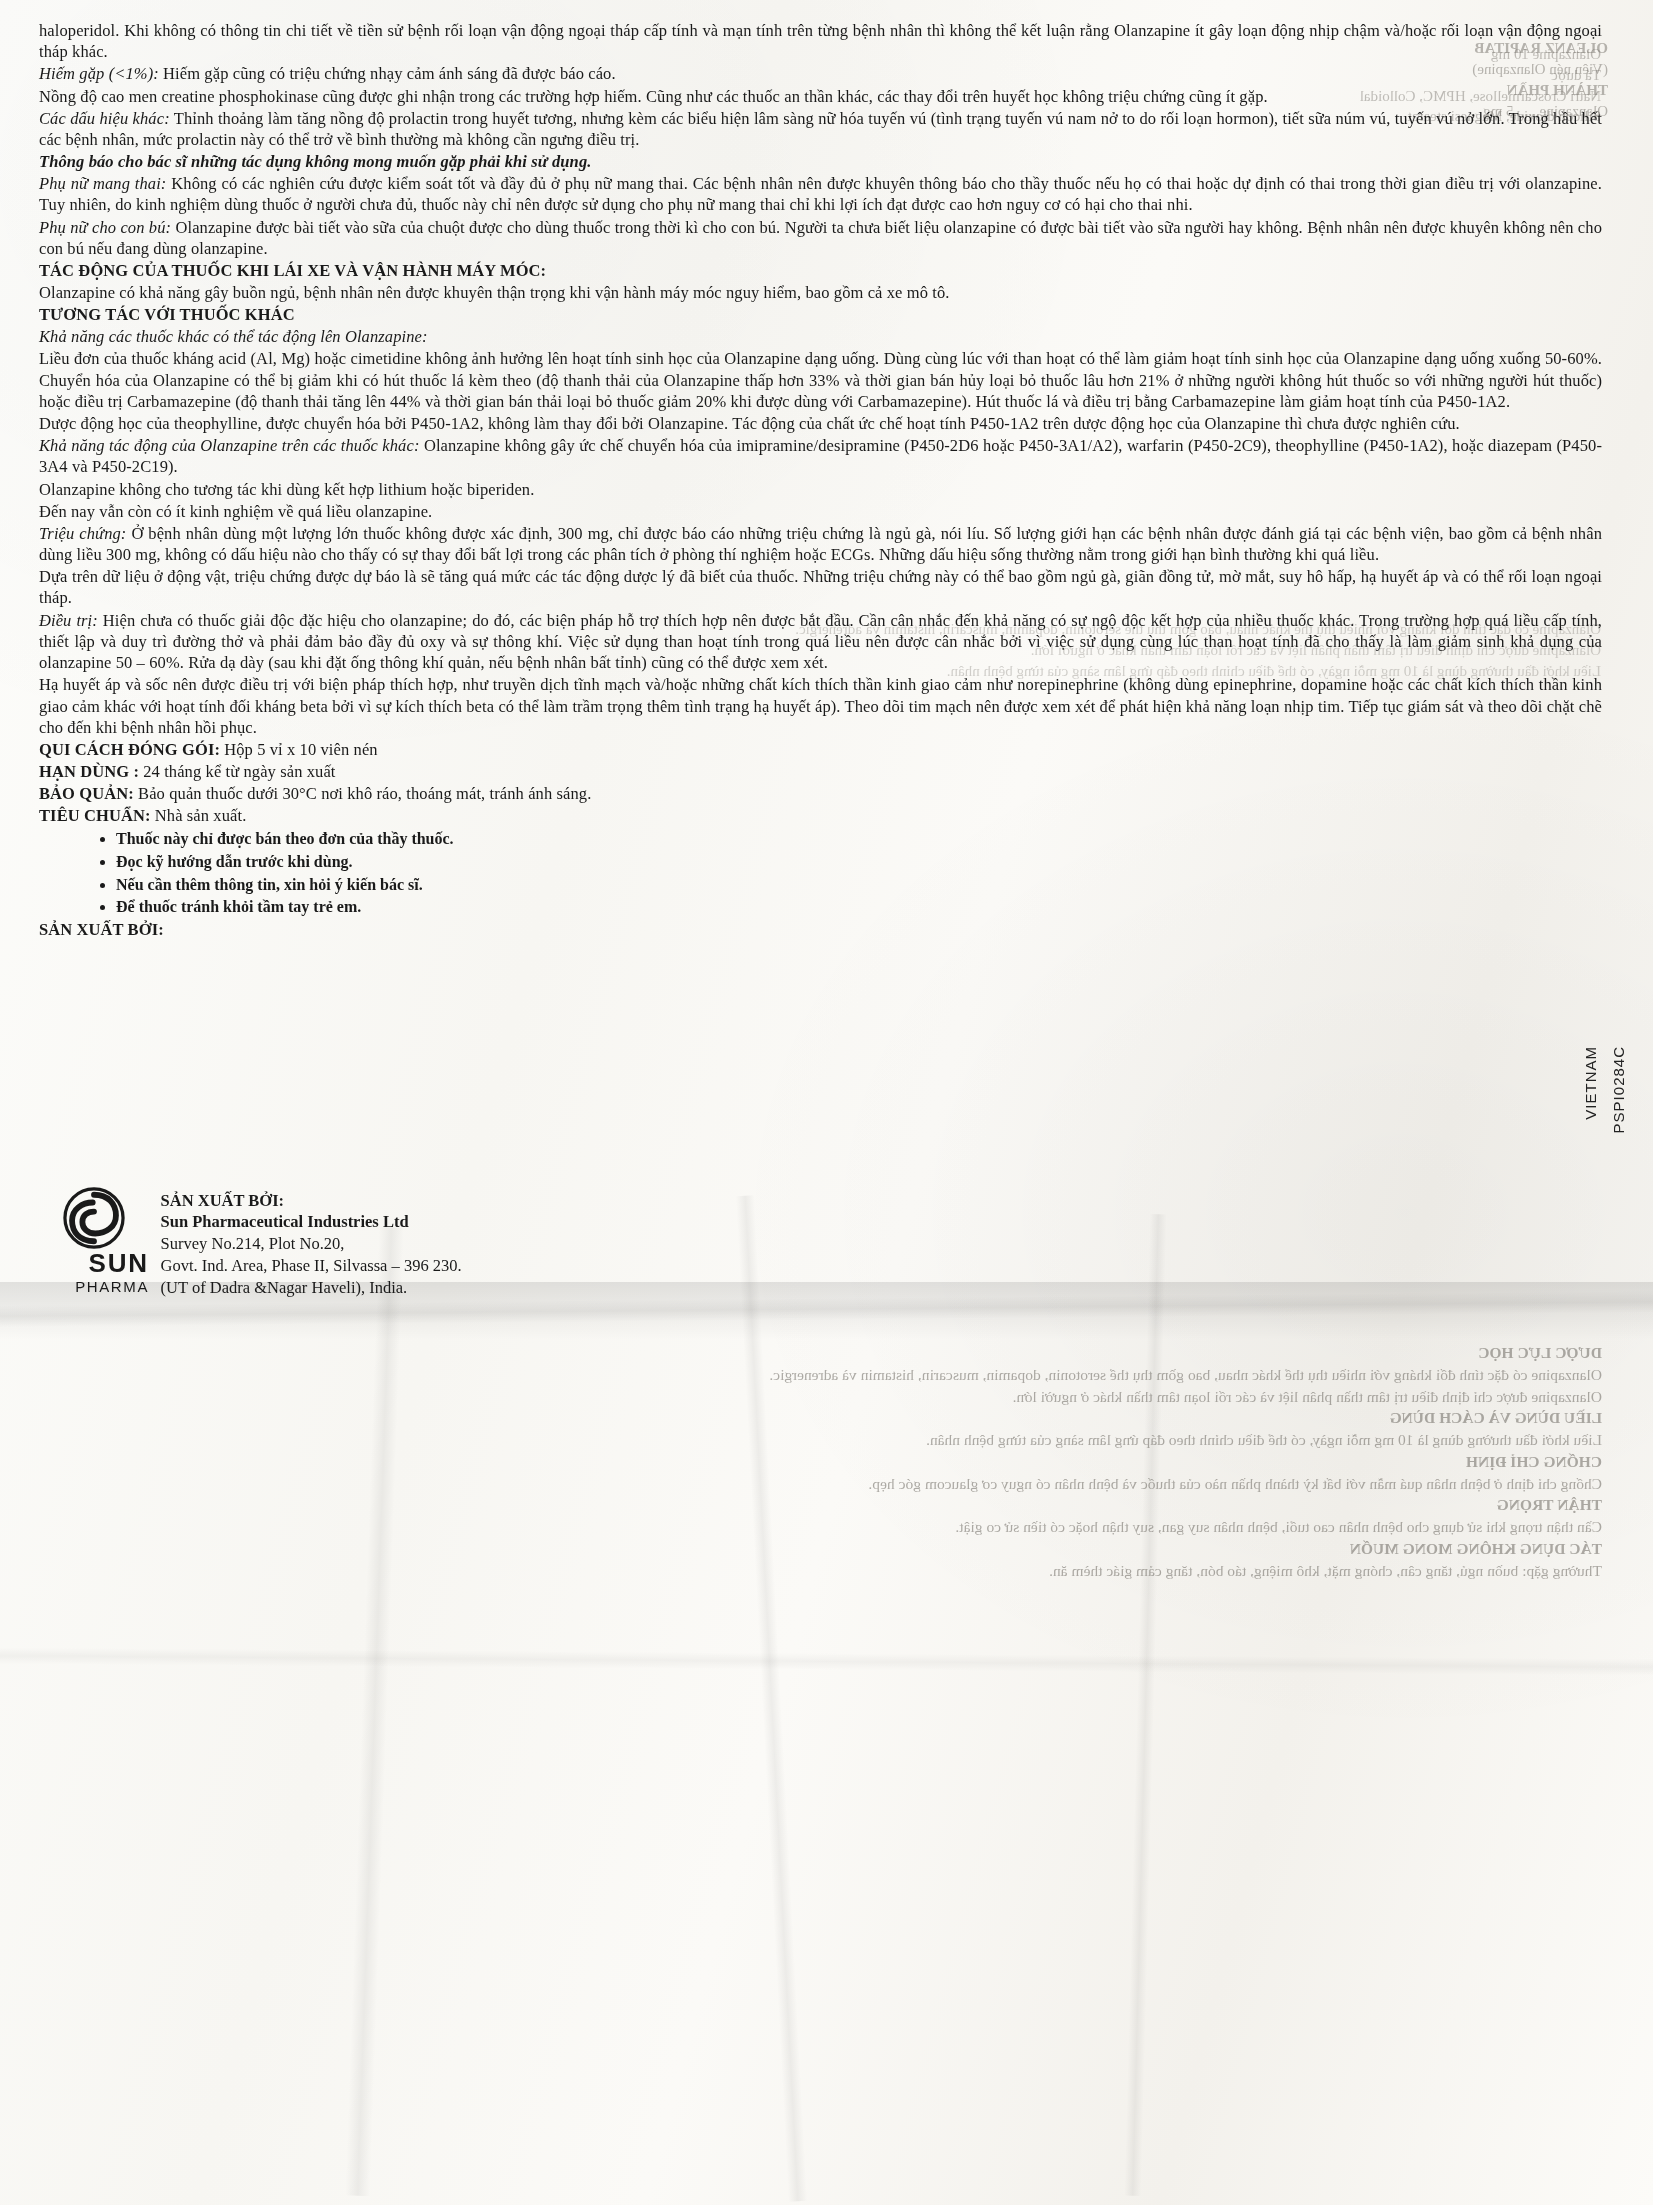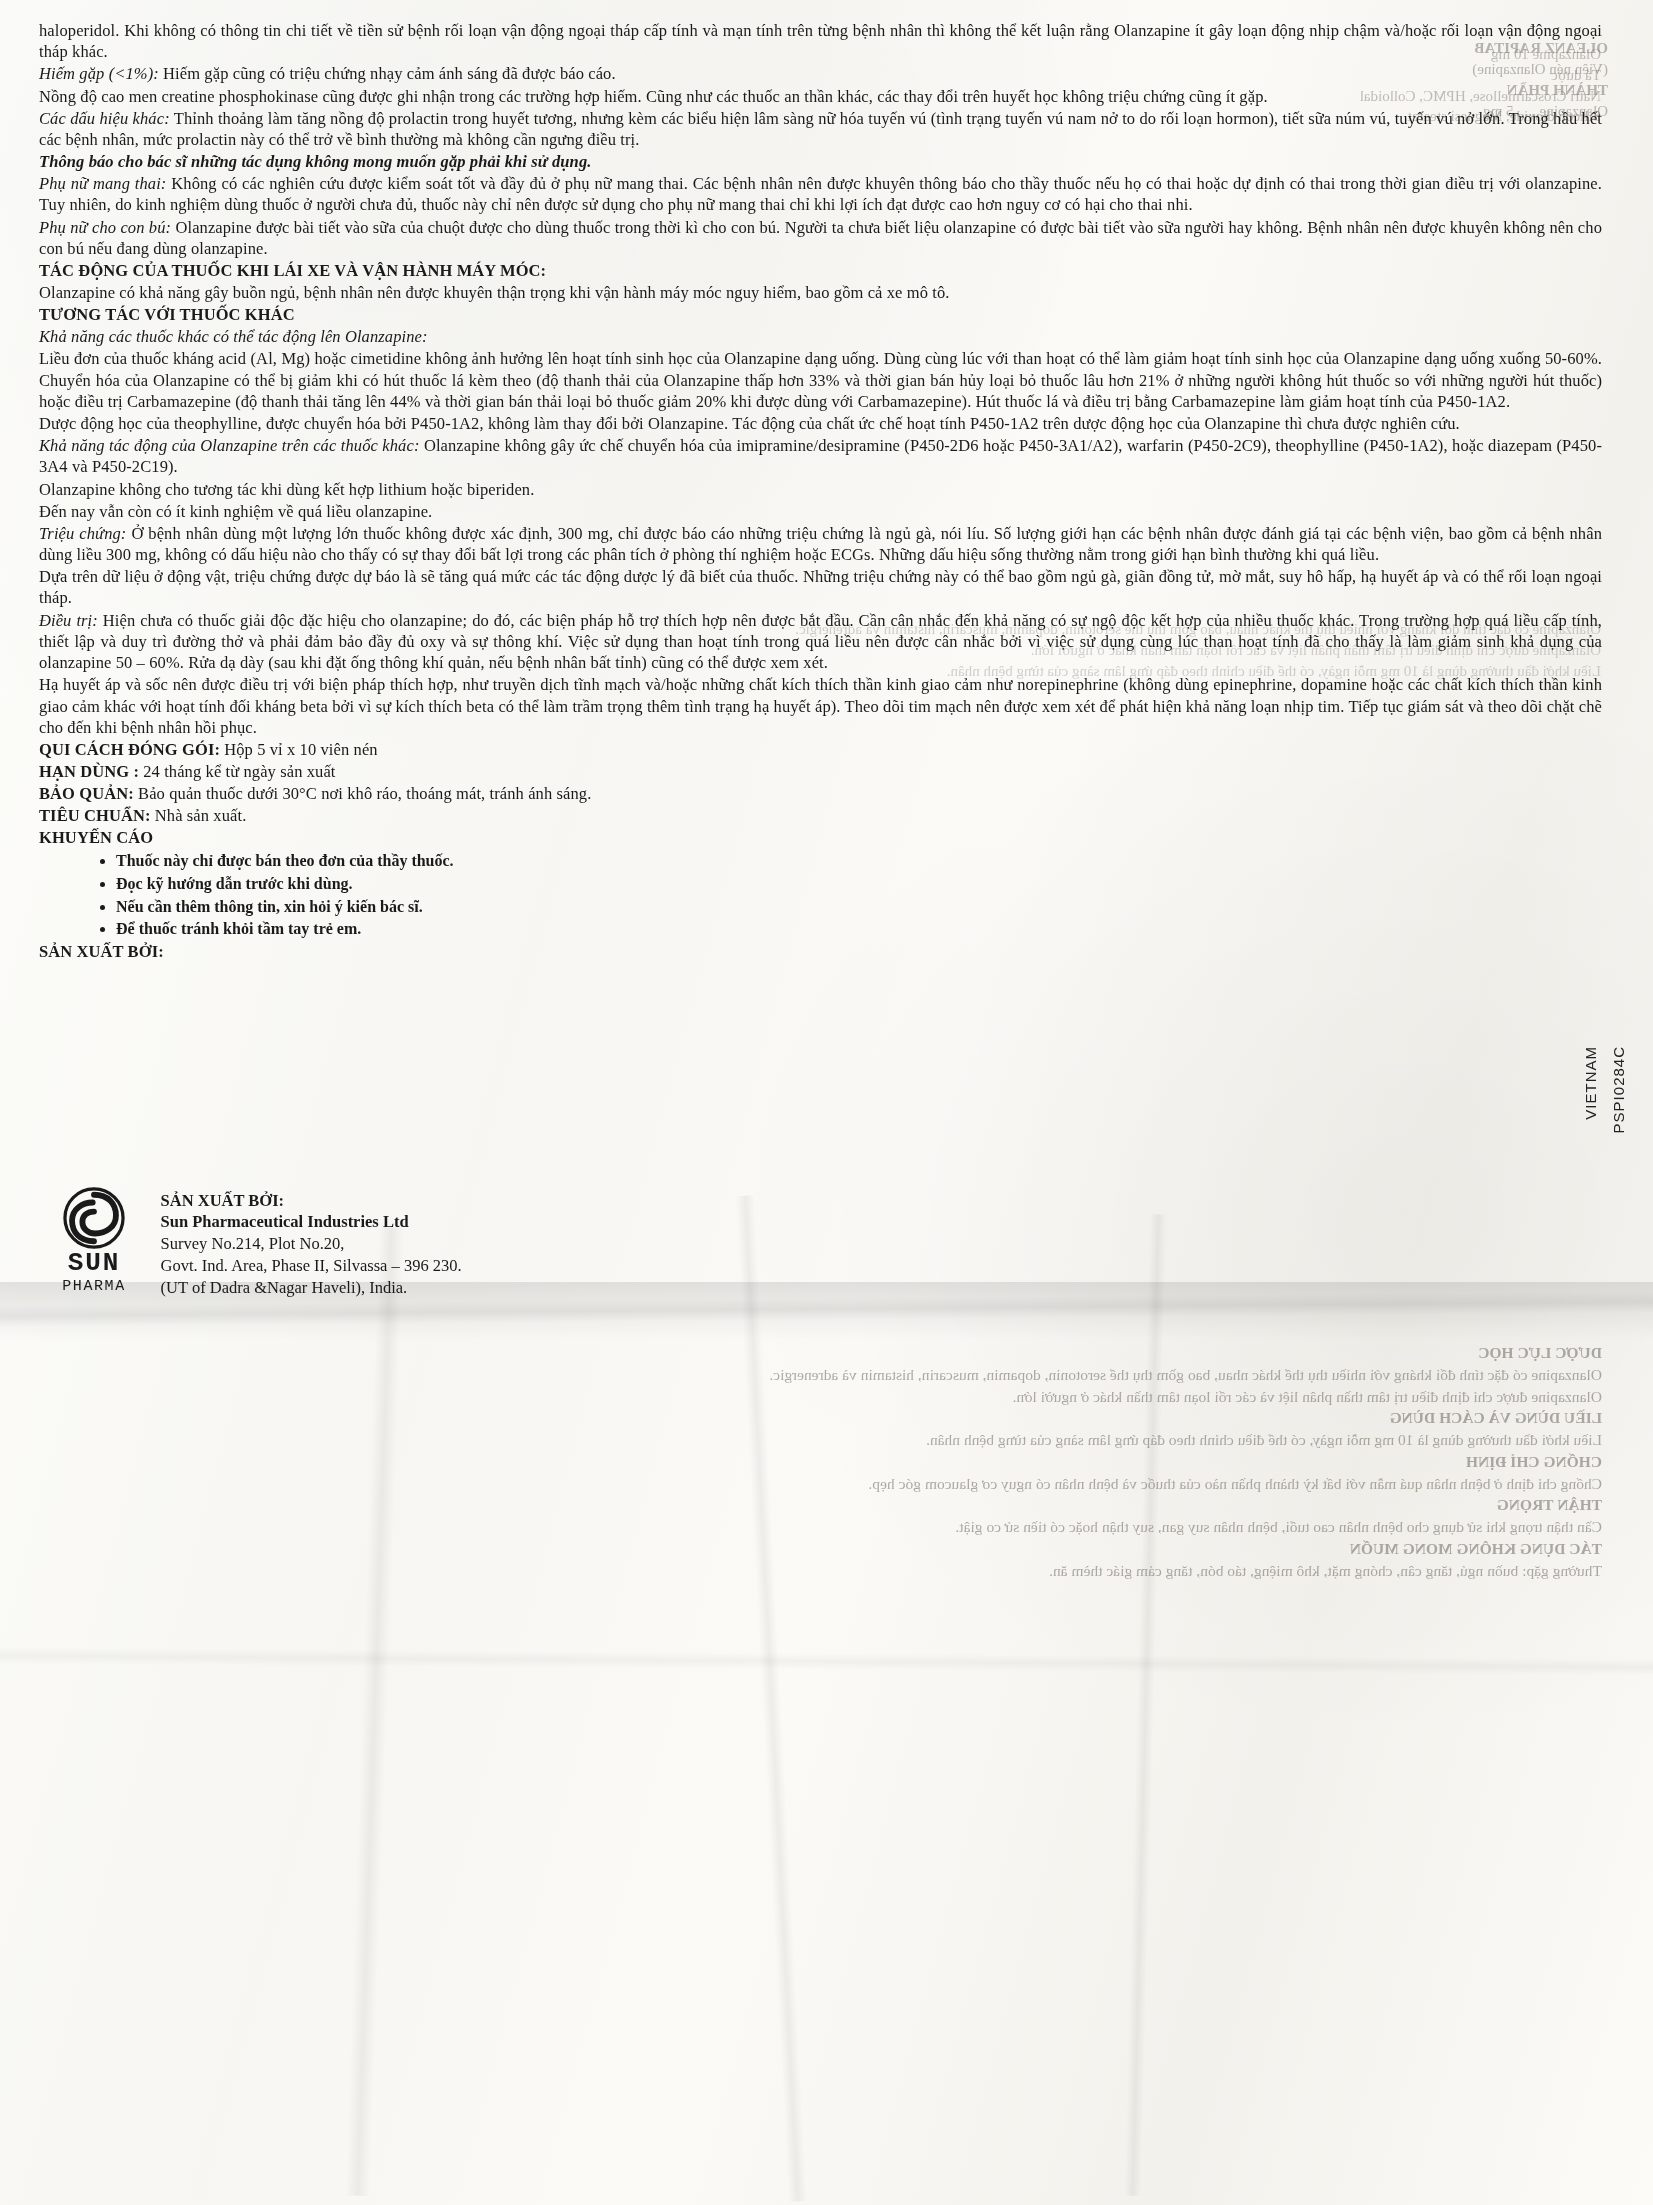--- a/index.html
+++ b/index.html
@@ -92,22 +92,22 @@
     position: absolute;
     left: 39px;
     top: 1187px;
     display: flex;
     align-items: flex-start;
     z-index: 6;
   }
   .sun-logo {
     width: 110px;
     margin-right: 11.6px;
-    text-align: center;
-    font-family: Liberation Mono, monospace;
+    text-align: right;
+    font-family: Liberation Sans, sans-serif;
   }
   .sun-mark {
     width: 62px; height: 62px;
     margin: 0 auto 1.3px auto;
     position: relative;
   }
   .sun-mark svg { display: block; }
   .sun-word {
     font-size: 26px;
     font-weight: bold;
@@ -270,21 +270,20 @@
   <p>Hạ huyết áp và sốc nên được điều trị với biện pháp thích hợp, như truyền dịch tĩnh mạch và/hoặc những chất kích thích thần kinh giao cảm như norepinephrine (không dùng epinephrine, dopamine hoặc các chất kích thích thần kinh giao cảm khác với hoạt tính đối kháng beta bởi vì sự kích thích beta có thể làm trầm trọng thêm tình trạng hạ huyết áp). Theo dõi tim mạch nên được xem xét để phát hiện khả năng loạn nhịp tim. Tiếp tục giám sát và theo dõi chặt chẽ cho đến khi bệnh nhân hồi phục.</p>
 
   <p><span class="bold">QUI CÁCH ĐÓNG GÓI:</span><span> Hộp 5 vỉ x 10 viên nén</span></p>
 
   <p><span class="bold">HẠN DÙNG :</span><span> 24 tháng kể từ ngày sản xuất</span></p>
 
   <p><span class="bold">BẢO QUẢN:</span><span> Bảo quản thuốc dưới 30°C nơi khô ráo, thoáng mát, tránh ánh sáng.</span></p>
 
   <p><span class="bold">TIÊU CHUẨN:</span><span> Nhà sản xuất.</span></p>
 
-  <p class="hdr">KHUYẾN CÁO</p>
 
   <ul class="advice">
     <li>Thuốc này chỉ được bán theo đơn của thầy thuốc.</li>
     <li>Đọc kỹ hướng dẫn trước khi dùng.</li>
     <li>Nếu cần thêm thông tin, xin hỏi ý kiến bác sĩ.</li>
     <li>Để thuốc tránh khỏi tầm tay trẻ em.</li>
   </ul>
 
   <p class="hdr">SẢN XUẤT BỞI:</p>
 </div>

